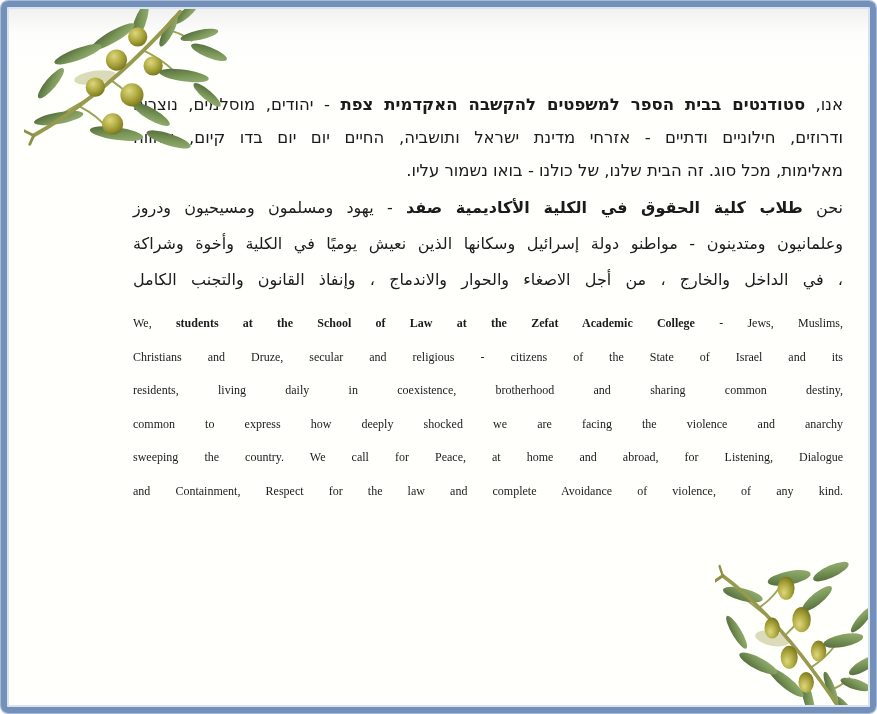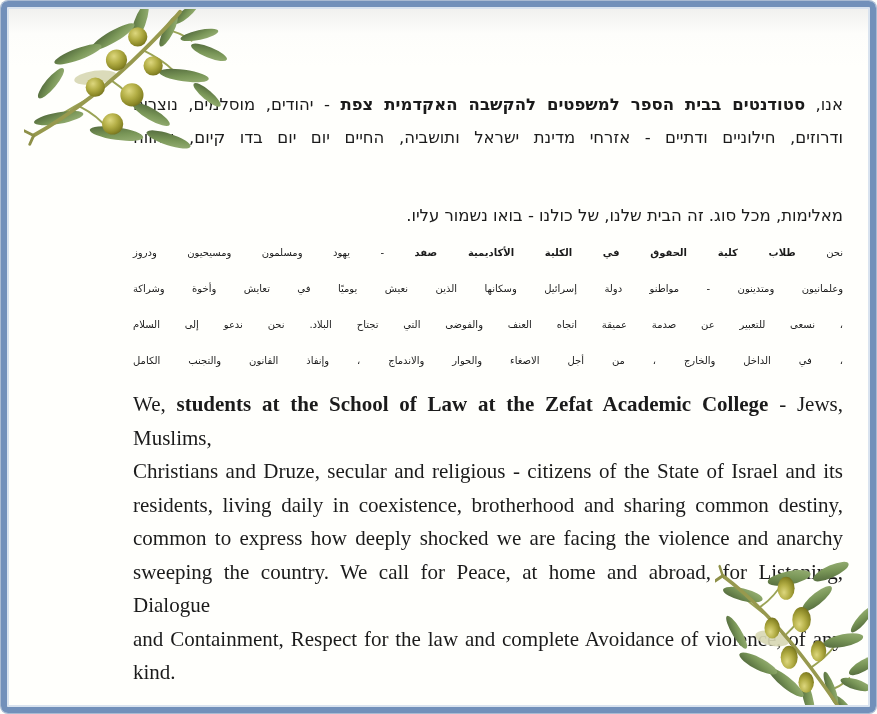--- a/index.html
+++ b/index.html
@@ -6,27 +6,27 @@
   body{width:877px;height:714px;background:#ffffff;font-family:"Liberation Serif","DejaVu Serif",serif;}
   .page{position:relative;width:877px;height:714px;background:#fffffc;overflow:hidden;box-sizing:border-box;}
   
   .frame{position:absolute;inset:1px;border:6px solid #7290ba;border-radius:7px;
          box-shadow:inset 0 0 0 2px #d9e3ef, 0 0 0 1px #a9bad2;pointer-events:none;z-index:5;}
   .page-bg{position:absolute;inset:7px;background:linear-gradient(180deg,#f0f0ee 0,#fdfdfb 26px,#fffffc 60px);z-index:0;}
   
   .content{position:absolute;left:133px;right:34px;top:88px;z-index:2;color:#1b1b1b;}
   .para{margin:0;}
   .para .line{text-align:justify;text-align-last:justify;white-space:normal;}
-  .para .line.last{text-align-last:auto;margin-top:45px;}
+  .para .line.last{text-align-last:auto;}
   .para .b{font-weight:700;}
   .para-he{direction:rtl;font-family:"DejaVu Sans",sans-serif;font-size:16.5px;}
   .para-he .line{line-height:33px;}
-  .para-ar{direction:rtl;font-family:"DejaVu Sans",sans-serif;font-size:10px;margin-top:3px;}
+  .para-ar{direction:rtl;font-family:"DejaVu Sans",sans-serif;font-size:16px;margin-top:3px;}
   .para-ar .line{line-height:36px;}
-  .para-en{direction:ltr;font-family:"Liberation Serif","DejaVu Serif",serif;font-size:21px;margin-top:9px;}
+  .para-en{direction:ltr;font-family:"Liberation Serif","DejaVu Serif",serif;font-size:12px;margin-top:9px;}
   .para-en .line{line-height:33.5px;}
   
   .branch{position:absolute;z-index:3;}
   .branch.tl{left:24px;top:2px;width:212px;height:150px;}
   .branch.br{right:-8px;bottom:-6px;width:170px;height:162px;}
 </style>
 </head>
 <body>
 
 <div class="page">
@@ -97,22 +97,21 @@
   </svg>
 
   <div class="content">
     <div class="para para-he" dir="rtl" lang="he">
         <div class="line"><span>אנו, </span><span class="b">סטודנטים בבית הספר למשפטים להקשבה האקדמית צפת</span><span> - יהודים, מוסלמים, נוצרים</span></div>
         <div class="line"><span>ודרוזים, חילוניים ודתיים  - אזרחי מדינת ישראל ותושביה, החיים יום יום בדו קיום, אחווה</span></div>
         <div class="line last"><span>מאלימות, מכל סוג. זה הבית שלנו, של כולנו - בואו נשמור עליו.</span></div>
       </div>
     <div class="para para-ar" dir="rtl" lang="ar">
         <div class="line"><span>نحن </span><span class="b">طلاب كلية الحقوق في الكلية الأكاديمية صفد</span><span> - يهود ومسلمون ومسيحيون ودروز</span></div>
-        <div class="line"><span>وعلمانيون ومتدينون - مواطنو دولة إسرائيل وسكانها الذين نعيش يوميًا في تعايش وأخوة وشراكة</span></div>
-        <div class="line"><span>، نسعى للتعبير عن صدمة عميقة اتجاه العنف والفوضى التي تجتاح البلاد. نحن ندعو إلى السلام</span></div>
+        <div class="line"><span>وعلمانيون ومتدينون - مواطنو دولة إسرائيل وسكانها الذين نعيش يوميًا في الكلية وأخوة وشراكة</span></div>
         <div class="line"><span>، في الداخل والخارج ، من أجل الاصغاء والحوار والاندماج ، وإنفاذ القانون والتجنب الكامل</span></div>
       </div>
     <div class="para para-en" dir="ltr" lang="en">
         <div class="line"><span>We, </span><span class="b">students at the School of Law at the Zefat Academic College</span><span> - Jews, Muslims,</span></div>
         <div class="line"><span>Christians and Druze, secular and religious - citizens of the State of Israel and its</span></div>
         <div class="line"><span>residents, living daily in coexistence, brotherhood and sharing common destiny,</span></div>
         <div class="line"><span>common to express how deeply shocked we are facing the violence and anarchy</span></div>
         <div class="line"><span>sweeping the country. We call for Peace, at home and abroad, for Listening, Dialogue</span></div>
         <div class="line"><span>and Containment, Respect for the law and complete Avoidance of violence, of any kind.</span></div>
       </div>

